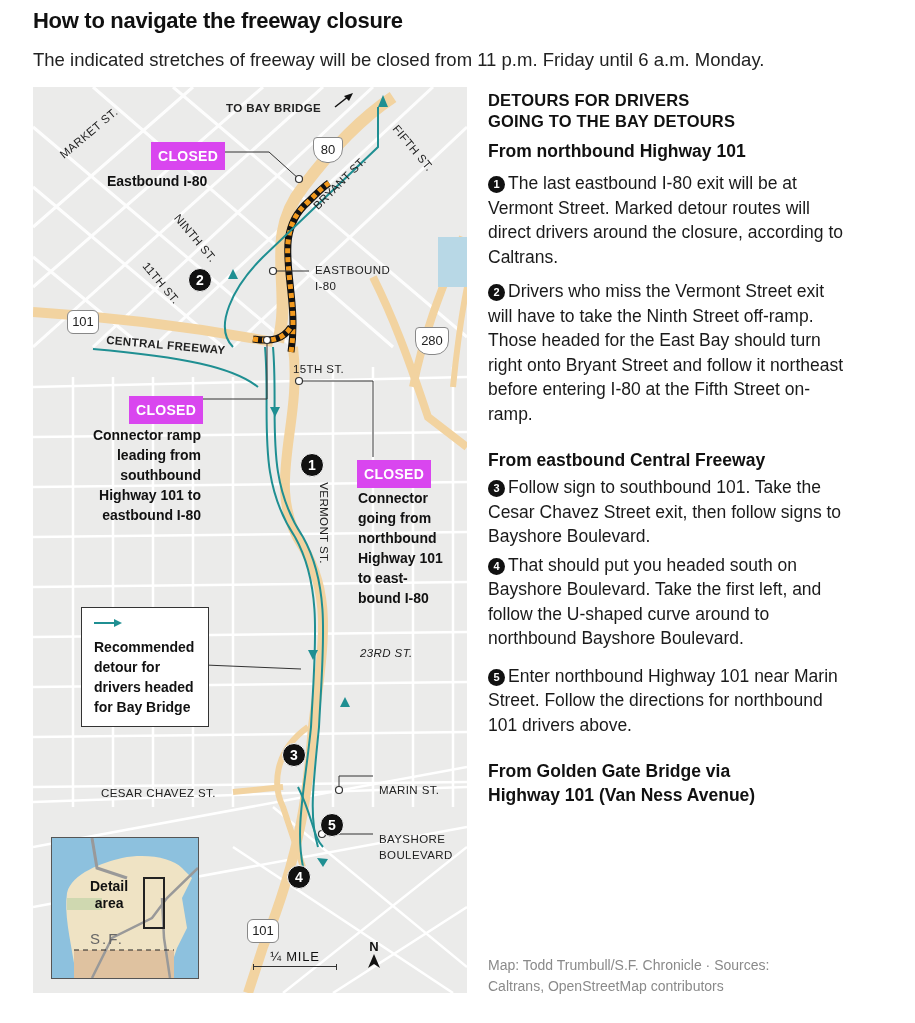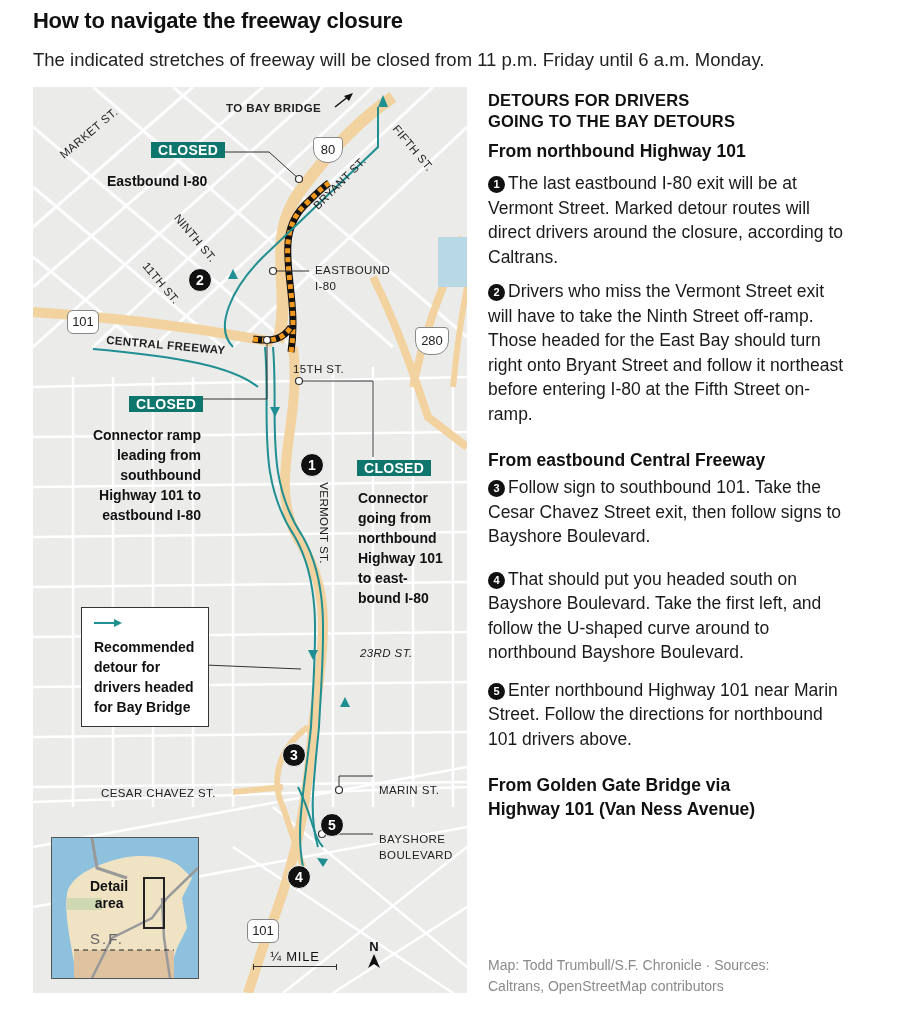--- a/index.html
+++ b/index.html
@@ -3,21 +3,21 @@
 <meta charset="utf-8">
 <style>
   html,body{margin:0;padding:0;background:#ffffff;}
   body{width:915px;height:1023px;position:relative;overflow:hidden;font-family:"Liberation Sans",sans-serif;color:#111;}
   .title{position:absolute;left:33px;top:8px;font-size:22px;font-weight:bold;letter-spacing:-0.3px;margin:0;}
   .subtitle{position:absolute;left:33px;top:49px;font-size:18.5px;color:#222;margin:0;}
   .map{position:absolute;left:33px;top:87px;width:434px;height:906px;background:#ebebea;overflow:hidden;}
   .map svg.base{position:absolute;left:0;top:0;}
   .lbl{position:absolute;font-size:11.5px;color:#222;letter-spacing:0.4px;white-space:nowrap;}
   .lbl.bold{font-weight:bold;}
-  .closed{position:absolute;background:#0f766e;color:#fff;font-weight:bold;font-size:14px;padding:0 7px;letter-spacing:0.3px;}
+  .closed{position:absolute;background:#d946ef;color:#fff;font-weight:bold;font-size:14px;padding:6px 7px;letter-spacing:0.3px;}
   .note{position:absolute;font-weight:bold;font-size:14px;line-height:20px;color:#111;}
   .marker{position:absolute;width:22px;height:22px;border-radius:50%;background:#111;color:#fff;font-weight:bold;font-size:14px;text-align:center;line-height:22px;border:1.5px solid #fff;}
   .shield{position:absolute;background:#fff;border:1.5px solid #888;font-size:13px;text-align:center;color:#222;}
   .legend{position:absolute;left:48px;top:520px;width:126px;height:118px;background:#fff;border:1.5px solid #333;}
   .legend .txt{position:absolute;left:12px;top:29px;font-weight:bold;font-size:14px;line-height:20px;}
   .inset{position:absolute;left:18px;top:750px;width:146px;height:140px;border:1.5px solid #555;background:#8dc1de;overflow:hidden;}
   .inset .area-lbl{position:absolute;left:38px;top:40px;font-weight:bold;font-size:14px;line-height:17px;text-align:center;color:#111;}
   .inset .sf{position:absolute;left:38px;top:92px;font-size:15px;color:#666;letter-spacing:2px;}
   .scale{position:absolute;left:220px;top:862px;width:84px;}
   .scale .t{font-size:13px;letter-spacing:0.8px;color:#111;text-align:center;}
@@ -237,21 +237,21 @@
   <div class="h-main">
     <div>DETOURS FOR DRIVERS</div>
     <div>GOING TO THE BAY DETOURS</div>
   </div>
 
   <div class="h-sub">From northbound Highway 101</div>
   <p class="p"><span class="num">1</span><span>The last eastbound I-80 exit will be at Vermont Street. Marked detour routes will direct drivers around the closure, according to Caltrans.</span></p>
   <p class="p" style="margin-bottom:22px;"><span class="num">2</span><span>Drivers who miss the Vermont Street exit will have to take the Ninth Street off-ramp. Those headed for the East Bay should turn right onto Bryant Street and follow it northeast before entering I-80 at the Fifth Street on-ramp.</span></p>
 
   <div class="h-sub" style="margin-bottom:3px;">From eastbound Central Freeway</div>
-  <p class="p" style="margin-bottom:18px;"><span class="num">3</span><span>Follow sign to southbound 101. Take the Cesar Chavez Street exit, then follow signs to Bayshore Boulevard.</span></p>
+  <p class="p" style="margin-bottom:4px;"><span class="num">3</span><span>Follow sign to southbound 101. Take the Cesar Chavez Street exit, then follow signs to Bayshore Boulevard.</span></p>
   <p class="p" style="margin-bottom:13px;"><span class="num">4</span><span>That should put you headed south on Bayshore Boulevard. Take the first left, and follow the U-shaped curve around to northbound Bayshore Boulevard.</span></p>
   <p class="p" style="margin-bottom:22px;"><span class="num">5</span><span>Enter northbound Highway 101 near Marin Street. Follow the directions for northbound 101 drivers above.</span></p>
 
   <div class="h-sub" style="margin-bottom:7px;">
     <div>From Golden Gate Bridge via</div>
     <div>Highway 101 (Van Ness Avenue)</div>
   </div>
 </div>
 
 <div class="credit">Map: Todd Trumbull/S.F. Chronicle · Sources: Caltrans, OpenStreetMap contributors</div>

